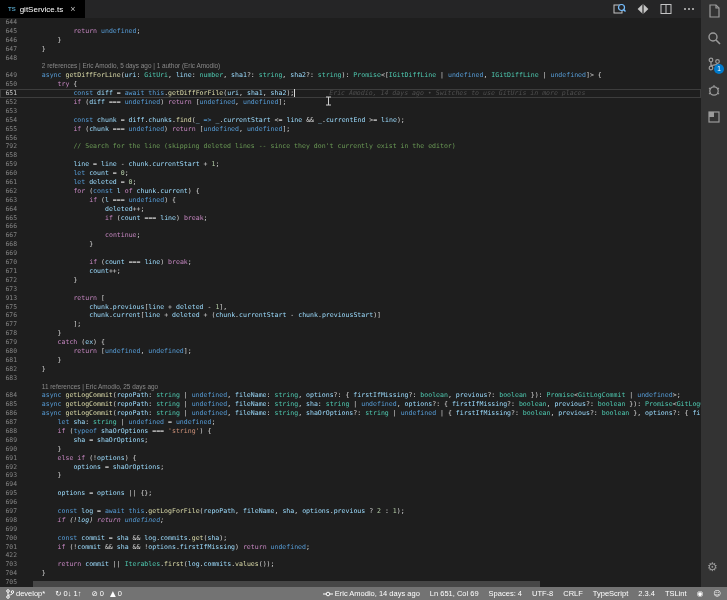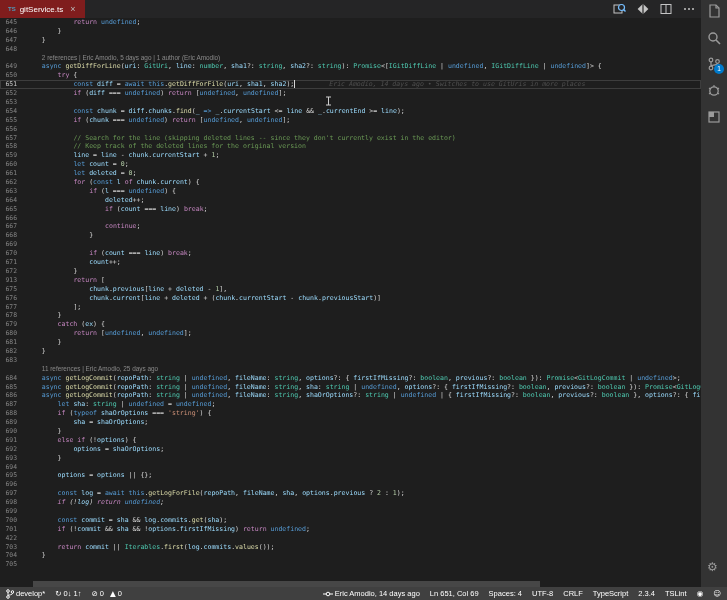--- a/index.html
+++ b/index.html
@@ -8,21 +8,21 @@
     position:relative; width:727px; height:600px; overflow:hidden;
     background:#1e1e1e; font-family:"Liberation Sans", sans-serif;
   }
   
   #tabbar {
     position:absolute; left:0; top:0; width:701px; height:18px;
     background:#252526; display:flex; align-items:stretch;
   }
   .tab {
     display:flex; align-items:center; gap:4px; padding:0 9px 0 8px;
-    background:#7f1d1d; color:#ffffff; font-size:8px;
+    background:#000000; color:#ffffff; font-size:8px;
   }
   .fileicon { color:#519aba; font-size:6px; font-weight:bold; letter-spacing:0; }
   .tabclose { color:#bbbbbb; font-size:9px; margin-left:3px; cursor:pointer; }
   .editor-actions {
     position:absolute; right:6px; top:0; height:18px;
     display:flex; align-items:center; gap:11px;
   }
   .editor-actions svg { display:block; }
   
   #editor {
@@ -68,21 +68,21 @@
   #scm-badge {
     position:absolute; left:13px; top:64px; width:10px; height:10px;
     border-radius:50%; background:#007acc; color:#ffffff;
     font-size:6.5px; line-height:10px; text-align:center;
   }
   #gear { position:absolute; left:6px; top:560px; color:#9a9a9a;
     font-family:"DejaVu Sans", sans-serif; font-size:12px; cursor:pointer; }
   
   #statusbar {
     position:absolute; left:0; top:587px; width:727px; height:13px;
-    background:#404040; color:#ffffff; font-size:7.5px;
+    background:#737373; color:#ffffff; font-size:7.5px;
     display:flex; justify-content:space-between;
     padding:0 6px; overflow:hidden;
   }
   .sb-group { display:flex; align-items:center; gap:10px; }
   .sb-item { display:flex; align-items:center; gap:2px; cursor:pointer; white-space:nowrap; }
   .sb-glyph { font-family:"DejaVu Sans", sans-serif; font-size:7.5px; }
   .sb-item svg { display:block; }
 </style>
 </head>
 <body>
@@ -120,49 +120,51 @@
             <circle cx="2" cy="6" r="1" fill="#c5c5c5"></circle>
             <circle cx="6" cy="6" r="1" fill="#c5c5c5"></circle>
             <circle cx="10" cy="6" r="1" fill="#c5c5c5"></circle>
           </svg>
       </span>
     </div>
   </div>
 
   <div id="editor">
     <div>
+        <div class="row"><span class="ln">644</span><span class="content"></span></div>
         <div class="row"><span class="ln">645</span><span class="content" style="padding-left: 47.4px;"><span class="tk-c">return</span><span class="tk-p"> </span><span class="tk-k">undefined</span><span class="tk-p">;</span></span></div>
         <div class="row"><span class="ln">646</span><span class="content" style="padding-left: 31.6px;"><span class="tk-p">}</span></span></div>
         <div class="row"><span class="ln">647</span><span class="content" style="padding-left: 15.8px;"><span class="tk-p">}</span></span></div>
         <div class="row"><span class="ln">648</span><span class="content"></span></div>
         <div class="row"><span class="ln"></span><span class="content lens" style="padding-left: 15.8px;">2 references | Eric Amodio, 5 days ago | 1 author (Eric Amodio)</span></div>
         <div class="row"><span class="ln">649</span><span class="content" style="padding-left: 15.8px;"><span class="tk-k">async</span><span class="tk-p"> </span><span class="tk-f">getDiffForLine</span><span class="tk-p">(</span><span class="tk-v">uri</span><span class="tk-p">: </span><span class="tk-t">GitUri</span><span class="tk-p">, </span><span class="tk-v">line</span><span class="tk-p">: </span><span class="tk-t">number</span><span class="tk-p">, </span><span class="tk-v">sha1</span><span class="tk-p">?: </span><span class="tk-t">string</span><span class="tk-p">, </span><span class="tk-v">sha2</span><span class="tk-p">?: </span><span class="tk-t">string</span><span class="tk-p">): </span><span class="tk-t">Promise</span><span class="tk-p">&lt;[</span><span class="tk-t">IGitDiffLine</span><span class="tk-p"> | </span><span class="tk-k">undefined</span><span class="tk-p">, </span><span class="tk-t">IGitDiffLine</span><span class="tk-p"> | </span><span class="tk-k">undefined</span><span class="tk-p">]&gt; {</span></span></div>
         <div class="row"><span class="ln">650</span><span class="content" style="padding-left: 31.6px;"><span class="tk-c">try</span><span class="tk-p"> {</span></span></div>
         <div class="row current"><span class="ln">651</span><span class="content" style="padding-left: 47.4px;"><span class="tk-k">const</span><span class="tk-p"> </span><span class="tk-v">diff</span><span class="tk-p"> = </span><span class="tk-k">await</span><span class="tk-p"> </span><span class="tk-k">this</span><span class="tk-p">.</span><span class="tk-f">getDiffForFile</span><span class="tk-p">(</span><span class="tk-v">uri</span><span class="tk-p">, </span><span class="tk-v">sha1</span><span class="tk-p">, </span><span class="tk-v">sha2</span><span class="tk-p">);</span><span class="caret"></span><span class="blame">Eric Amodio, 14 days ago • Switches to use GitUris in more places</span></span></div>
         <div class="row"><span class="ln">652</span><span class="content" style="padding-left: 47.4px;"><span class="tk-c">if</span><span class="tk-p"> (</span><span class="tk-v">diff</span><span class="tk-p"> === </span><span class="tk-k">undefined</span><span class="tk-p">) </span><span class="tk-c">return</span><span class="tk-p"> [</span><span class="tk-k">undefined</span><span class="tk-p">, </span><span class="tk-k">undefined</span><span class="tk-p">];</span></span></div>
         <div class="row"><span class="ln">653</span><span class="content"></span></div>
         <div class="row"><span class="ln">654</span><span class="content" style="padding-left: 47.4px;"><span class="tk-k">const</span><span class="tk-p"> </span><span class="tk-v">chunk</span><span class="tk-p"> = </span><span class="tk-v">diff</span><span class="tk-p">.</span><span class="tk-v">chunks</span><span class="tk-p">.</span><span class="tk-f">find</span><span class="tk-p">(</span><span class="tk-v">_</span><span class="tk-p"> </span><span class="tk-k">=&gt;</span><span class="tk-p"> </span><span class="tk-v">_</span><span class="tk-p">.</span><span class="tk-v">currentStart</span><span class="tk-p"> &lt;= </span><span class="tk-v">line</span><span class="tk-p"> &amp;&amp; </span><span class="tk-v">_</span><span class="tk-p">.</span><span class="tk-v">currentEnd</span><span class="tk-p"> &gt;= </span><span class="tk-v">line</span><span class="tk-p">);</span></span></div>
         <div class="row"><span class="ln">655</span><span class="content" style="padding-left: 47.4px;"><span class="tk-c">if</span><span class="tk-p"> (</span><span class="tk-v">chunk</span><span class="tk-p"> === </span><span class="tk-k">undefined</span><span class="tk-p">) </span><span class="tk-c">return</span><span class="tk-p"> [</span><span class="tk-k">undefined</span><span class="tk-p">, </span><span class="tk-k">undefined</span><span class="tk-p">];</span></span></div>
         <div class="row"><span class="ln">656</span><span class="content"></span></div>
-        <div class="row"><span class="ln">657</span><span class="content" style="padding-left: 47.4px;"><span class="tk-m">// Search for the line (skipping deleted lines -- since they don't currently exist in the editor)</span></span></div>
-        <div class="row"><span class="ln">658</span><span class="content" style="padding-left: 47.4px;"><span class="tk-m">// Keep track of the deleted lines for the original version</span></span></div>
+        <div class="row"><span class="ln">792</span><span class="content" style="padding-left: 47.4px;"><span class="tk-m">// Search for the line (skipping deleted lines -- since they don't currently exist in the editor)</span></span></div>
+        <div class="row"><span class="ln">658</span></div>
         <div class="row"><span class="ln">659</span><span class="content" style="padding-left: 47.4px;"><span class="tk-v">line</span><span class="tk-p"> = </span><span class="tk-v">line</span><span class="tk-p"> - </span><span class="tk-v">chunk</span><span class="tk-p">.</span><span class="tk-v">currentStart</span><span class="tk-p"> + </span><span class="tk-n">1</span><span class="tk-p">;</span></span></div>
         <div class="row"><span class="ln">660</span><span class="content" style="padding-left: 47.4px;"><span class="tk-k">let</span><span class="tk-p"> </span><span class="tk-v">count</span><span class="tk-p"> = </span><span class="tk-n">0</span><span class="tk-p">;</span></span></div>
         <div class="row"><span class="ln">661</span><span class="content" style="padding-left: 47.4px;"><span class="tk-k">let</span><span class="tk-p"> </span><span class="tk-v">deleted</span><span class="tk-p"> = </span><span class="tk-n">0</span><span class="tk-p">;</span></span></div>
         <div class="row"><span class="ln">662</span><span class="content" style="padding-left: 47.4px;"><span class="tk-c">for</span><span class="tk-p"> (</span><span class="tk-k">const</span><span class="tk-p"> </span><span class="tk-v">l</span><span class="tk-p"> </span><span class="tk-c">of</span><span class="tk-p"> </span><span class="tk-v">chunk</span><span class="tk-p">.</span><span class="tk-v">current</span><span class="tk-p">) {</span></span></div>
         <div class="row"><span class="ln">663</span><span class="content" style="padding-left: 63.2px;"><span class="tk-c">if</span><span class="tk-p"> (</span><span class="tk-v">l</span><span class="tk-p"> === </span><span class="tk-k">undefined</span><span class="tk-p">) {</span></span></div>
         <div class="row"><span class="ln">664</span><span class="content" style="padding-left: 79px;"><span class="tk-v">deleted</span><span class="tk-p">++;</span></span></div>
         <div class="row"><span class="ln">665</span><span class="content" style="padding-left: 79px;"><span class="tk-c">if</span><span class="tk-p"> (</span><span class="tk-v">count</span><span class="tk-p"> === </span><span class="tk-v">line</span><span class="tk-p">) </span><span class="tk-c">break</span><span class="tk-p">;</span></span></div>
         <div class="row"><span class="ln">666</span><span class="content"></span></div>
         <div class="row"><span class="ln">667</span><span class="content" style="padding-left: 79px;"><span class="tk-c">continue</span><span class="tk-p">;</span></span></div>
         <div class="row"><span class="ln">668</span><span class="content" style="padding-left: 63.2px;"><span class="tk-p">}</span></span></div>
         <div class="row"><span class="ln">669</span><span class="content"></span></div>
         <div class="row"><span class="ln">670</span><span class="content" style="padding-left: 63.2px;"><span class="tk-c">if</span><span class="tk-p"> (</span><span class="tk-v">count</span><span class="tk-p"> === </span><span class="tk-v">line</span><span class="tk-p">) </span><span class="tk-c">break</span><span class="tk-p">;</span></span></div>
         <div class="row"><span class="ln">671</span><span class="content" style="padding-left: 63.2px;"><span class="tk-v">count</span><span class="tk-p">++;</span></span></div>
         <div class="row"><span class="ln">672</span><span class="content" style="padding-left: 47.4px;"><span class="tk-p">}</span></span></div>
+        <div class="row"><span class="ln">673</span><span class="content"></span></div>
         <div class="row"><span class="ln">913</span><span class="content" style="padding-left: 47.4px;"><span class="tk-c">return</span><span class="tk-p"> [</span></span></div>
         <div class="row"><span class="ln">675</span><span class="content" style="padding-left: 63.2px;"><span class="tk-v">chunk</span><span class="tk-p">.</span><span class="tk-v">previous</span><span class="tk-p">[</span><span class="tk-v">line</span><span class="tk-p"> + </span><span class="tk-v">deleted</span><span class="tk-p"> - </span><span class="tk-n">1</span><span class="tk-p">],</span></span></div>
         <div class="row"><span class="ln">676</span><span class="content" style="padding-left: 63.2px;"><span class="tk-v">chunk</span><span class="tk-p">.</span><span class="tk-v">current</span><span class="tk-p">[</span><span class="tk-v">line</span><span class="tk-p"> + </span><span class="tk-v">deleted</span><span class="tk-p"> + (</span><span class="tk-v">chunk</span><span class="tk-p">.</span><span class="tk-v">currentStart</span><span class="tk-p"> - </span><span class="tk-v">chunk</span><span class="tk-p">.</span><span class="tk-v">previousStart</span><span class="tk-p">)]</span></span></div>
         <div class="row"><span class="ln">677</span><span class="content" style="padding-left: 47.4px;"><span class="tk-p">];</span></span></div>
         <div class="row"><span class="ln">678</span><span class="content" style="padding-left: 31.6px;"><span class="tk-p">}</span></span></div>
         <div class="row"><span class="ln">679</span><span class="content" style="padding-left: 31.6px;"><span class="tk-c">catch</span><span class="tk-p"> (</span><span class="tk-v">ex</span><span class="tk-p">) {</span></span></div>
         <div class="row"><span class="ln">680</span><span class="content" style="padding-left: 47.4px;"><span class="tk-c">return</span><span class="tk-p"> [</span><span class="tk-k">undefined</span><span class="tk-p">, </span><span class="tk-k">undefined</span><span class="tk-p">];</span></span></div>
         <div class="row"><span class="ln">681</span><span class="content" style="padding-left: 31.6px;"><span class="tk-p">}</span></span></div>
         <div class="row"><span class="ln">682</span><span class="content" style="padding-left: 15.8px;"><span class="tk-p">}</span></span></div>
         <div class="row"><span class="ln">683</span><span class="content"></span></div>

